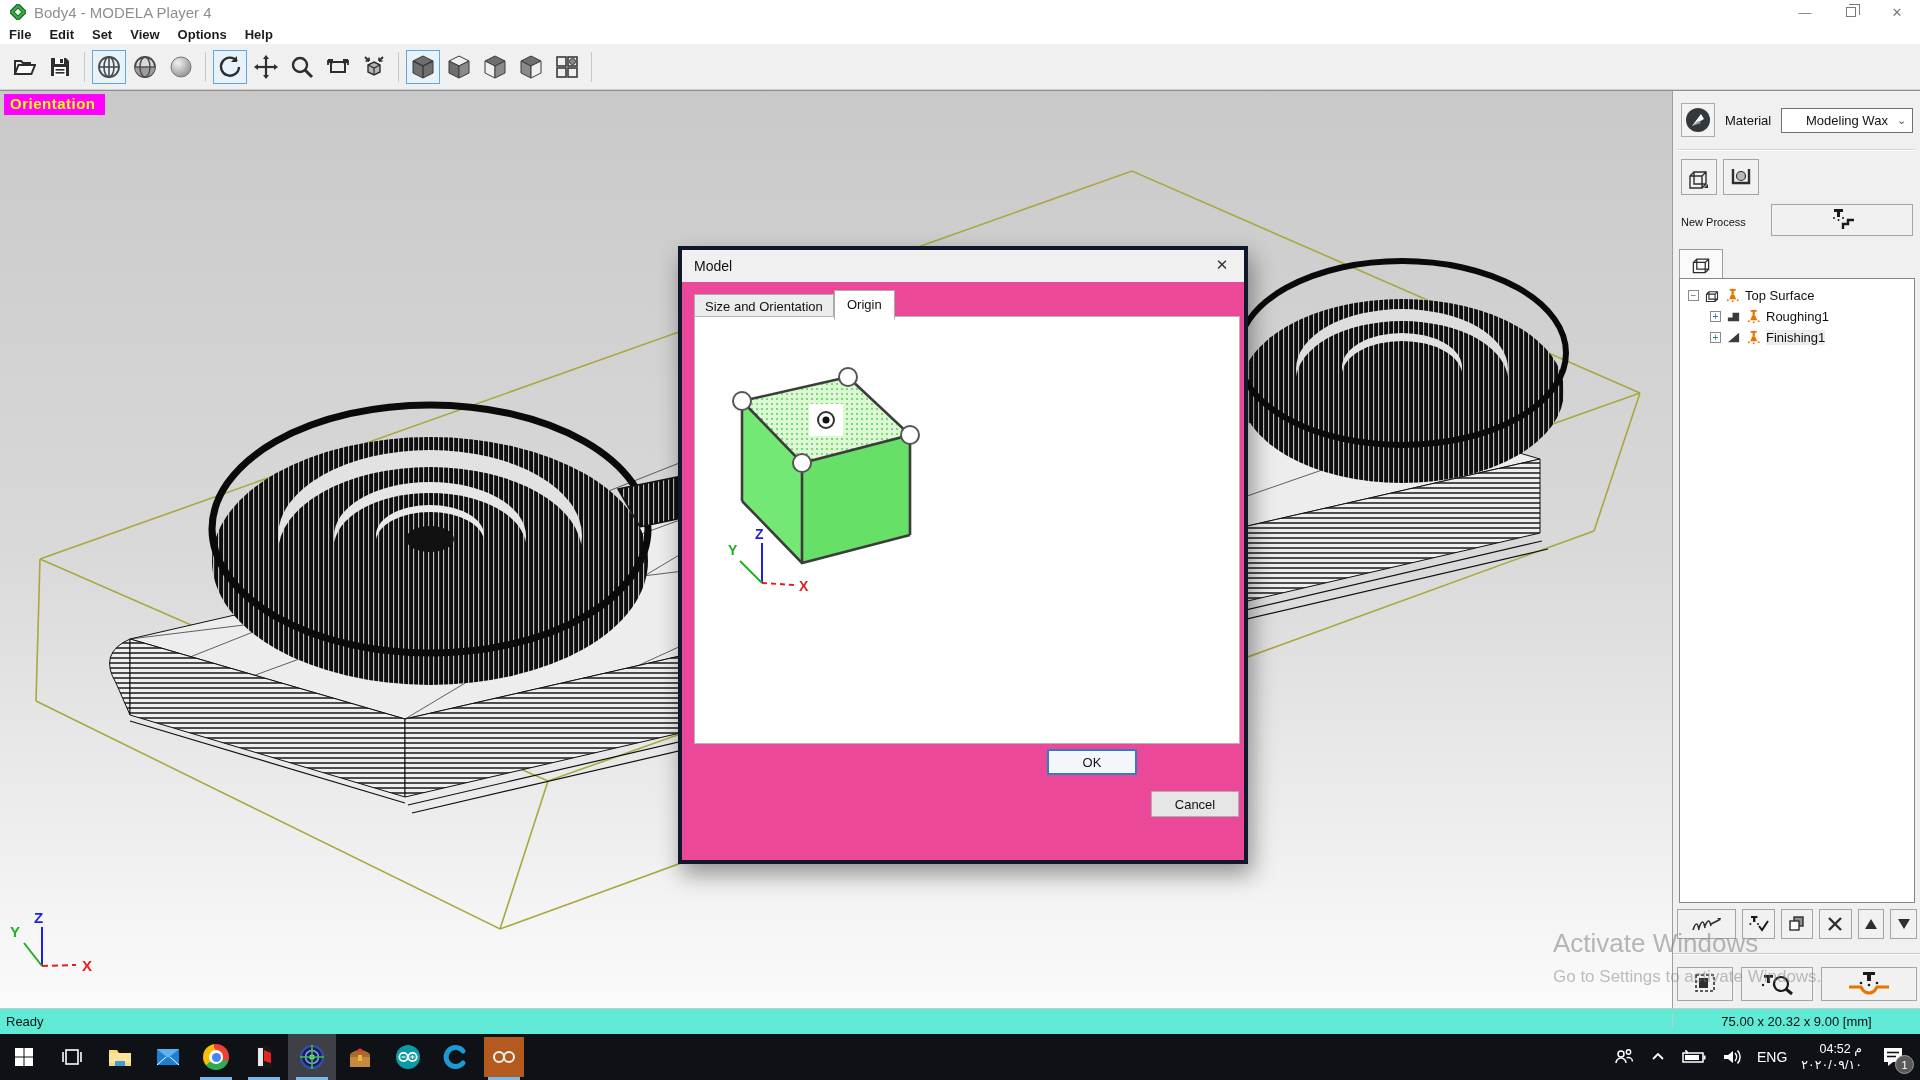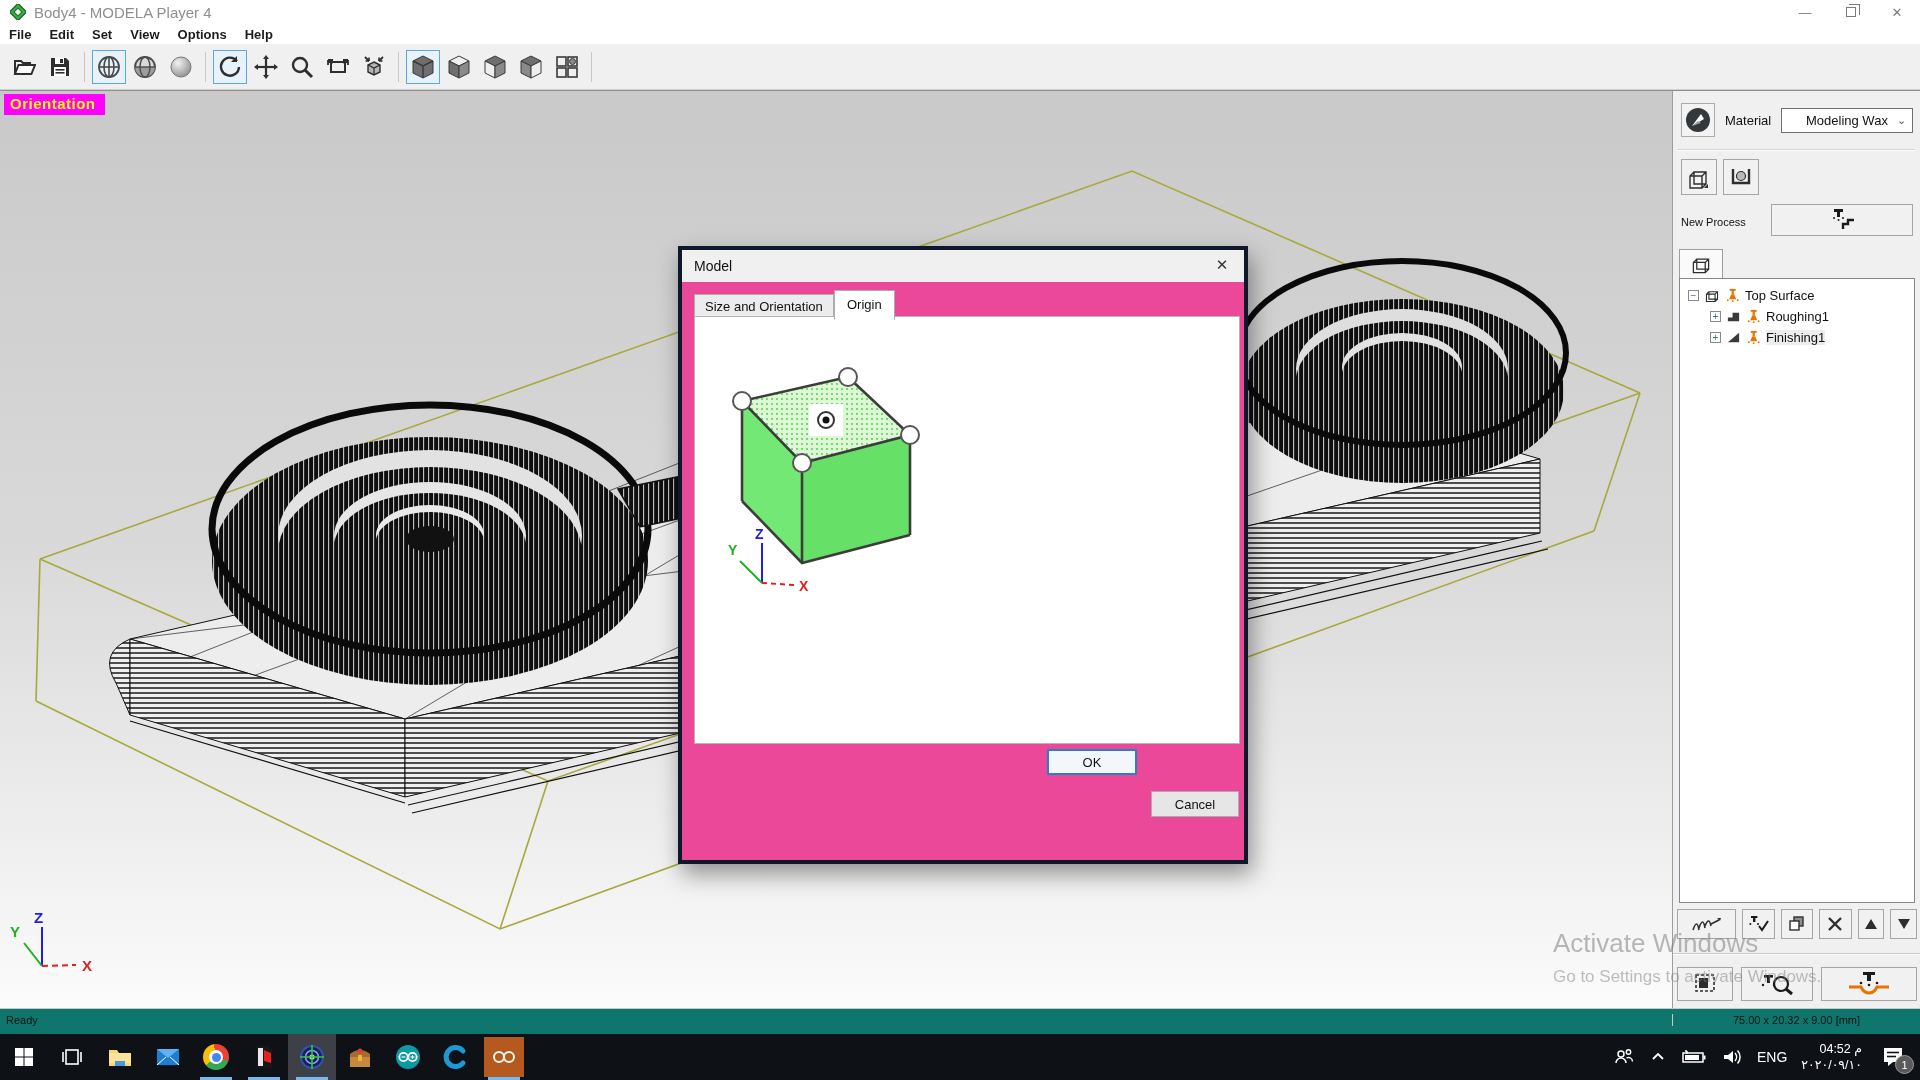--- a/index.html
+++ b/index.html
@@ -63,22 +63,22 @@
   .tree-row.selected .lbl { background:#ededed; }
   .expander { width:11px; height:11px; border:1px solid #8a8a8a; background:#fff; color:#3b6ea5;
     font-size:10px; line-height:9px; text-align:center; margin-right:5px; flex:none; }
   .tree-ico { margin-right:5px; flex:none; display:flex; }
   .rp-toolrow { position:absolute; left:4px; top:818px; width:240px; display:flex; gap:6px; align-items:center; }
   .rp-btn { height:30px; background:#f1f1f1; border:1px solid #a5a5a5; display:flex; align-items:center; justify-content:center; }
   .rp-toolrow2 { position:absolute; left:4px; top:876px; width:240px; display:flex; gap:8px; align-items:center; }
   #rp-divider2 { position:absolute; left:0; top:862px; width:248px; height:1px; background:#c9c9c9; box-shadow:0 1px 0 #fff; }
 
   
-  #statusbar { position:absolute; left:0; top:1008px; width:1920px; height:26px; background:#0f766e;
-    border-top:1px solid #c9c9c9; font-size:11px; color:#111; }
+  #statusbar { position:absolute; left:0; top:1008px; width:1920px; height:26px; background:#5eead4;
+    border-top:1px solid #c9c9c9; font-size:13px; color:#111; }
   #status-msg { position:absolute; left:6px; top:5px; }
   #status-size { position:absolute; left:1672px; top:5px; width:248px; text-align:center; border-left:1px solid #c9c9c9; }
 
   
   #dialog { position:absolute; left:678px; top:246px; width:570px; height:618px; background:#ec4899;
     border:4px solid #0f172a; box-shadow:4px 10px 22px rgba(0,0,0,.4); z-index:50; }
   #dlg-titlebar { position:absolute; left:0; top:0; width:100%; height:32px; background:#f0f0f0; }
   #dlg-title { position:absolute; left:12px; top:8px; font-size:14px; color:#111; }
   #dlg-close { position:absolute; right:0; top:0; width:44px; height:30px; display:flex; align-items:center;
     justify-content:center; font-size:15px; color:#333; }

